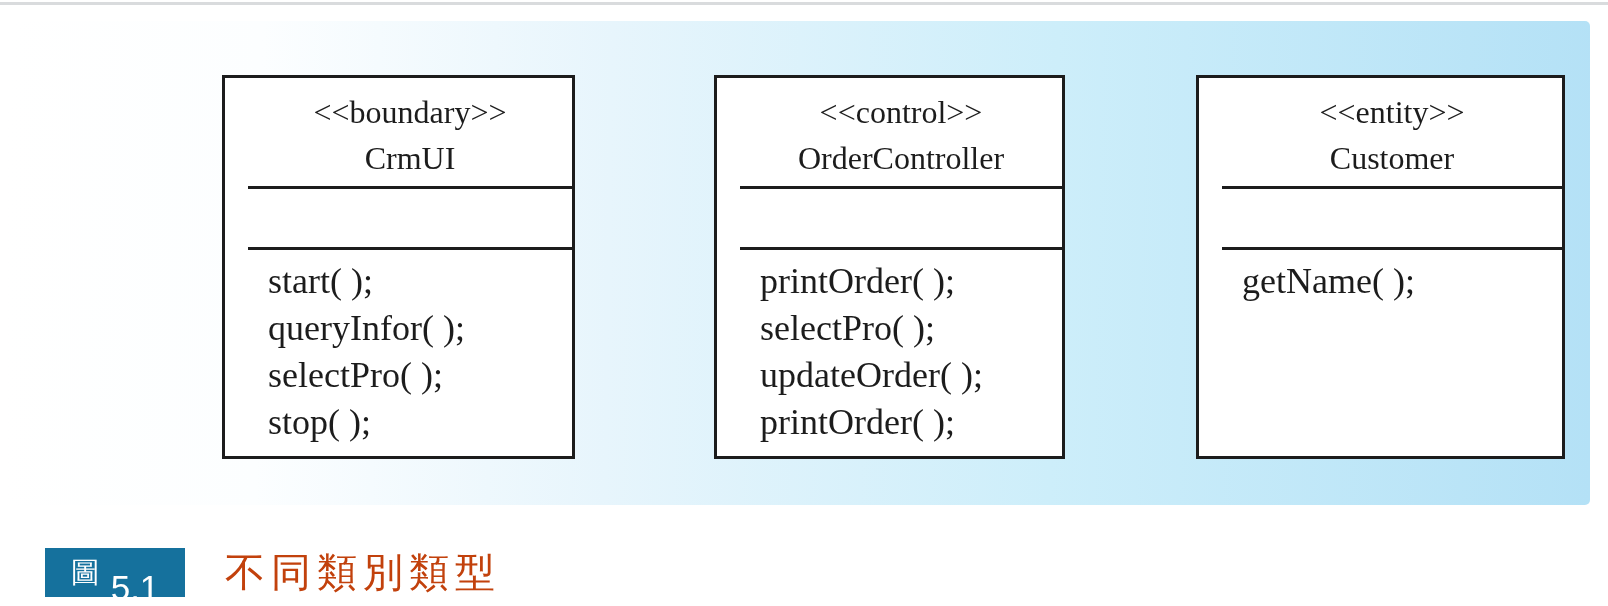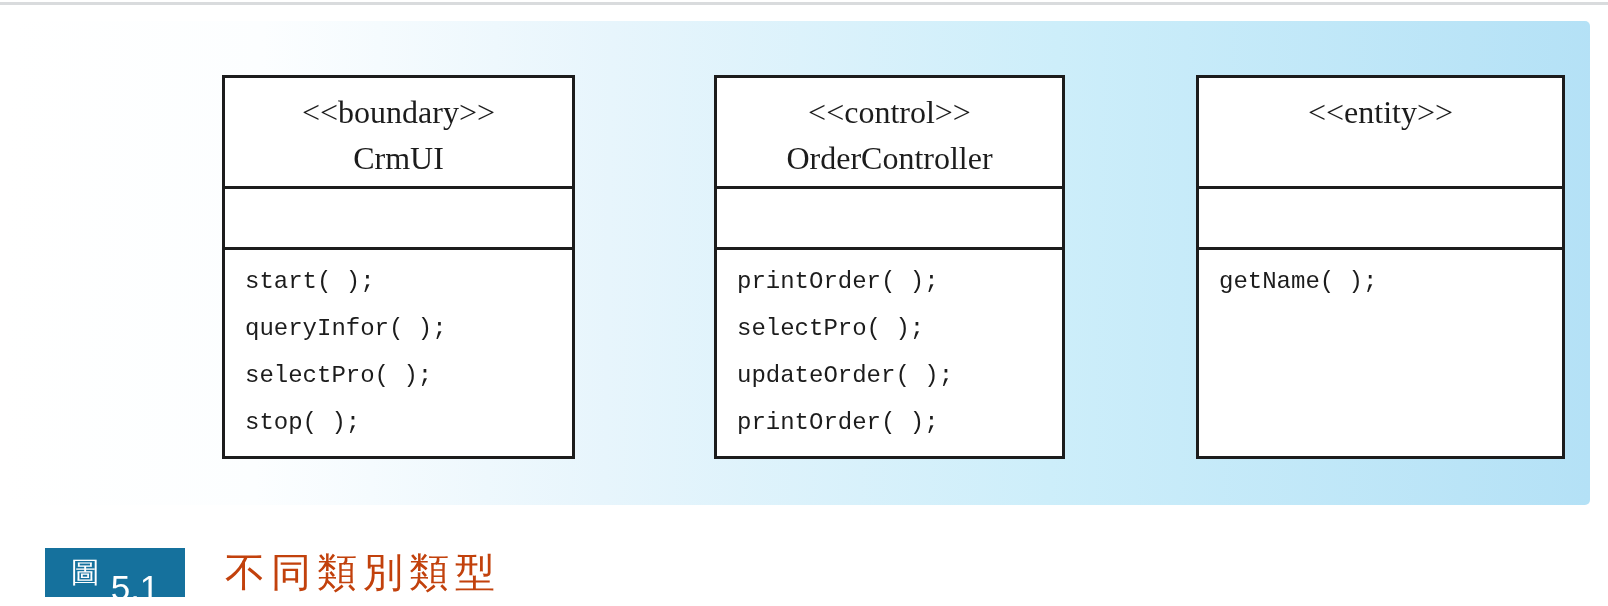--- a/index.html
+++ b/index.html
@@ -39,20 +39,21 @@
   }
   .uml-box {
     position: absolute;
     top: 54px;
     height: 384px;
     box-sizing: border-box;
     background: #ffffff;
     border: 3px solid #1c1c1c;
     display: flex;
     flex-direction: column;
+    padding-left: 23px;
   }
   .box-1 { left: 214px; width: 353px; }
   .box-2 { left: 706px; width: 351px; justify-content: flex-end; }
   .box-3 { left: 1188px; width: 369px; }
   .sec-title {
     height: 108px;
     box-sizing: border-box;
     padding-top: 11px;
     text-align: center;
     font-size: 32px;
@@ -61,23 +62,22 @@
   .sec-attrs {
     height: 61px;
     box-sizing: border-box;
     border-top: 3px solid #1c1c1c;
   }
   .sec-methods {
     flex: 1;
     border-top: 3px solid #1c1c1c;
     box-sizing: border-box;
     padding: 8px 0 0 20px;
-    font-size: 24px;
+    font-size: 36px;
     line-height: 47px;
-    font-family: Liberation Mono, monospace;
   }
   .caption {
     position: absolute;
     left: 45px;
     top: 545px;
     display: flex;
     align-items: center;
     font-family: "Liberation Sans", sans-serif;
   }
   .badge {
@@ -130,20 +130,21 @@
       <div>printOrder( );</div>
       <div>selectPro( );</div>
       <div>updateOrder( );</div>
       <div>printOrder( );</div>
     </div>
   </div>
 
   <div class="uml-box box-3">
     <div class="sec-title">
       <div>&lt;&lt;entity&gt;&gt;</div>
+      <div>Customer</div>
     </div>
     <div class="sec-attrs"></div>
     <div class="sec-methods">
       <div>getName( );</div>
     </div>
   </div>
 
 </div>
 
 <div class="caption">

